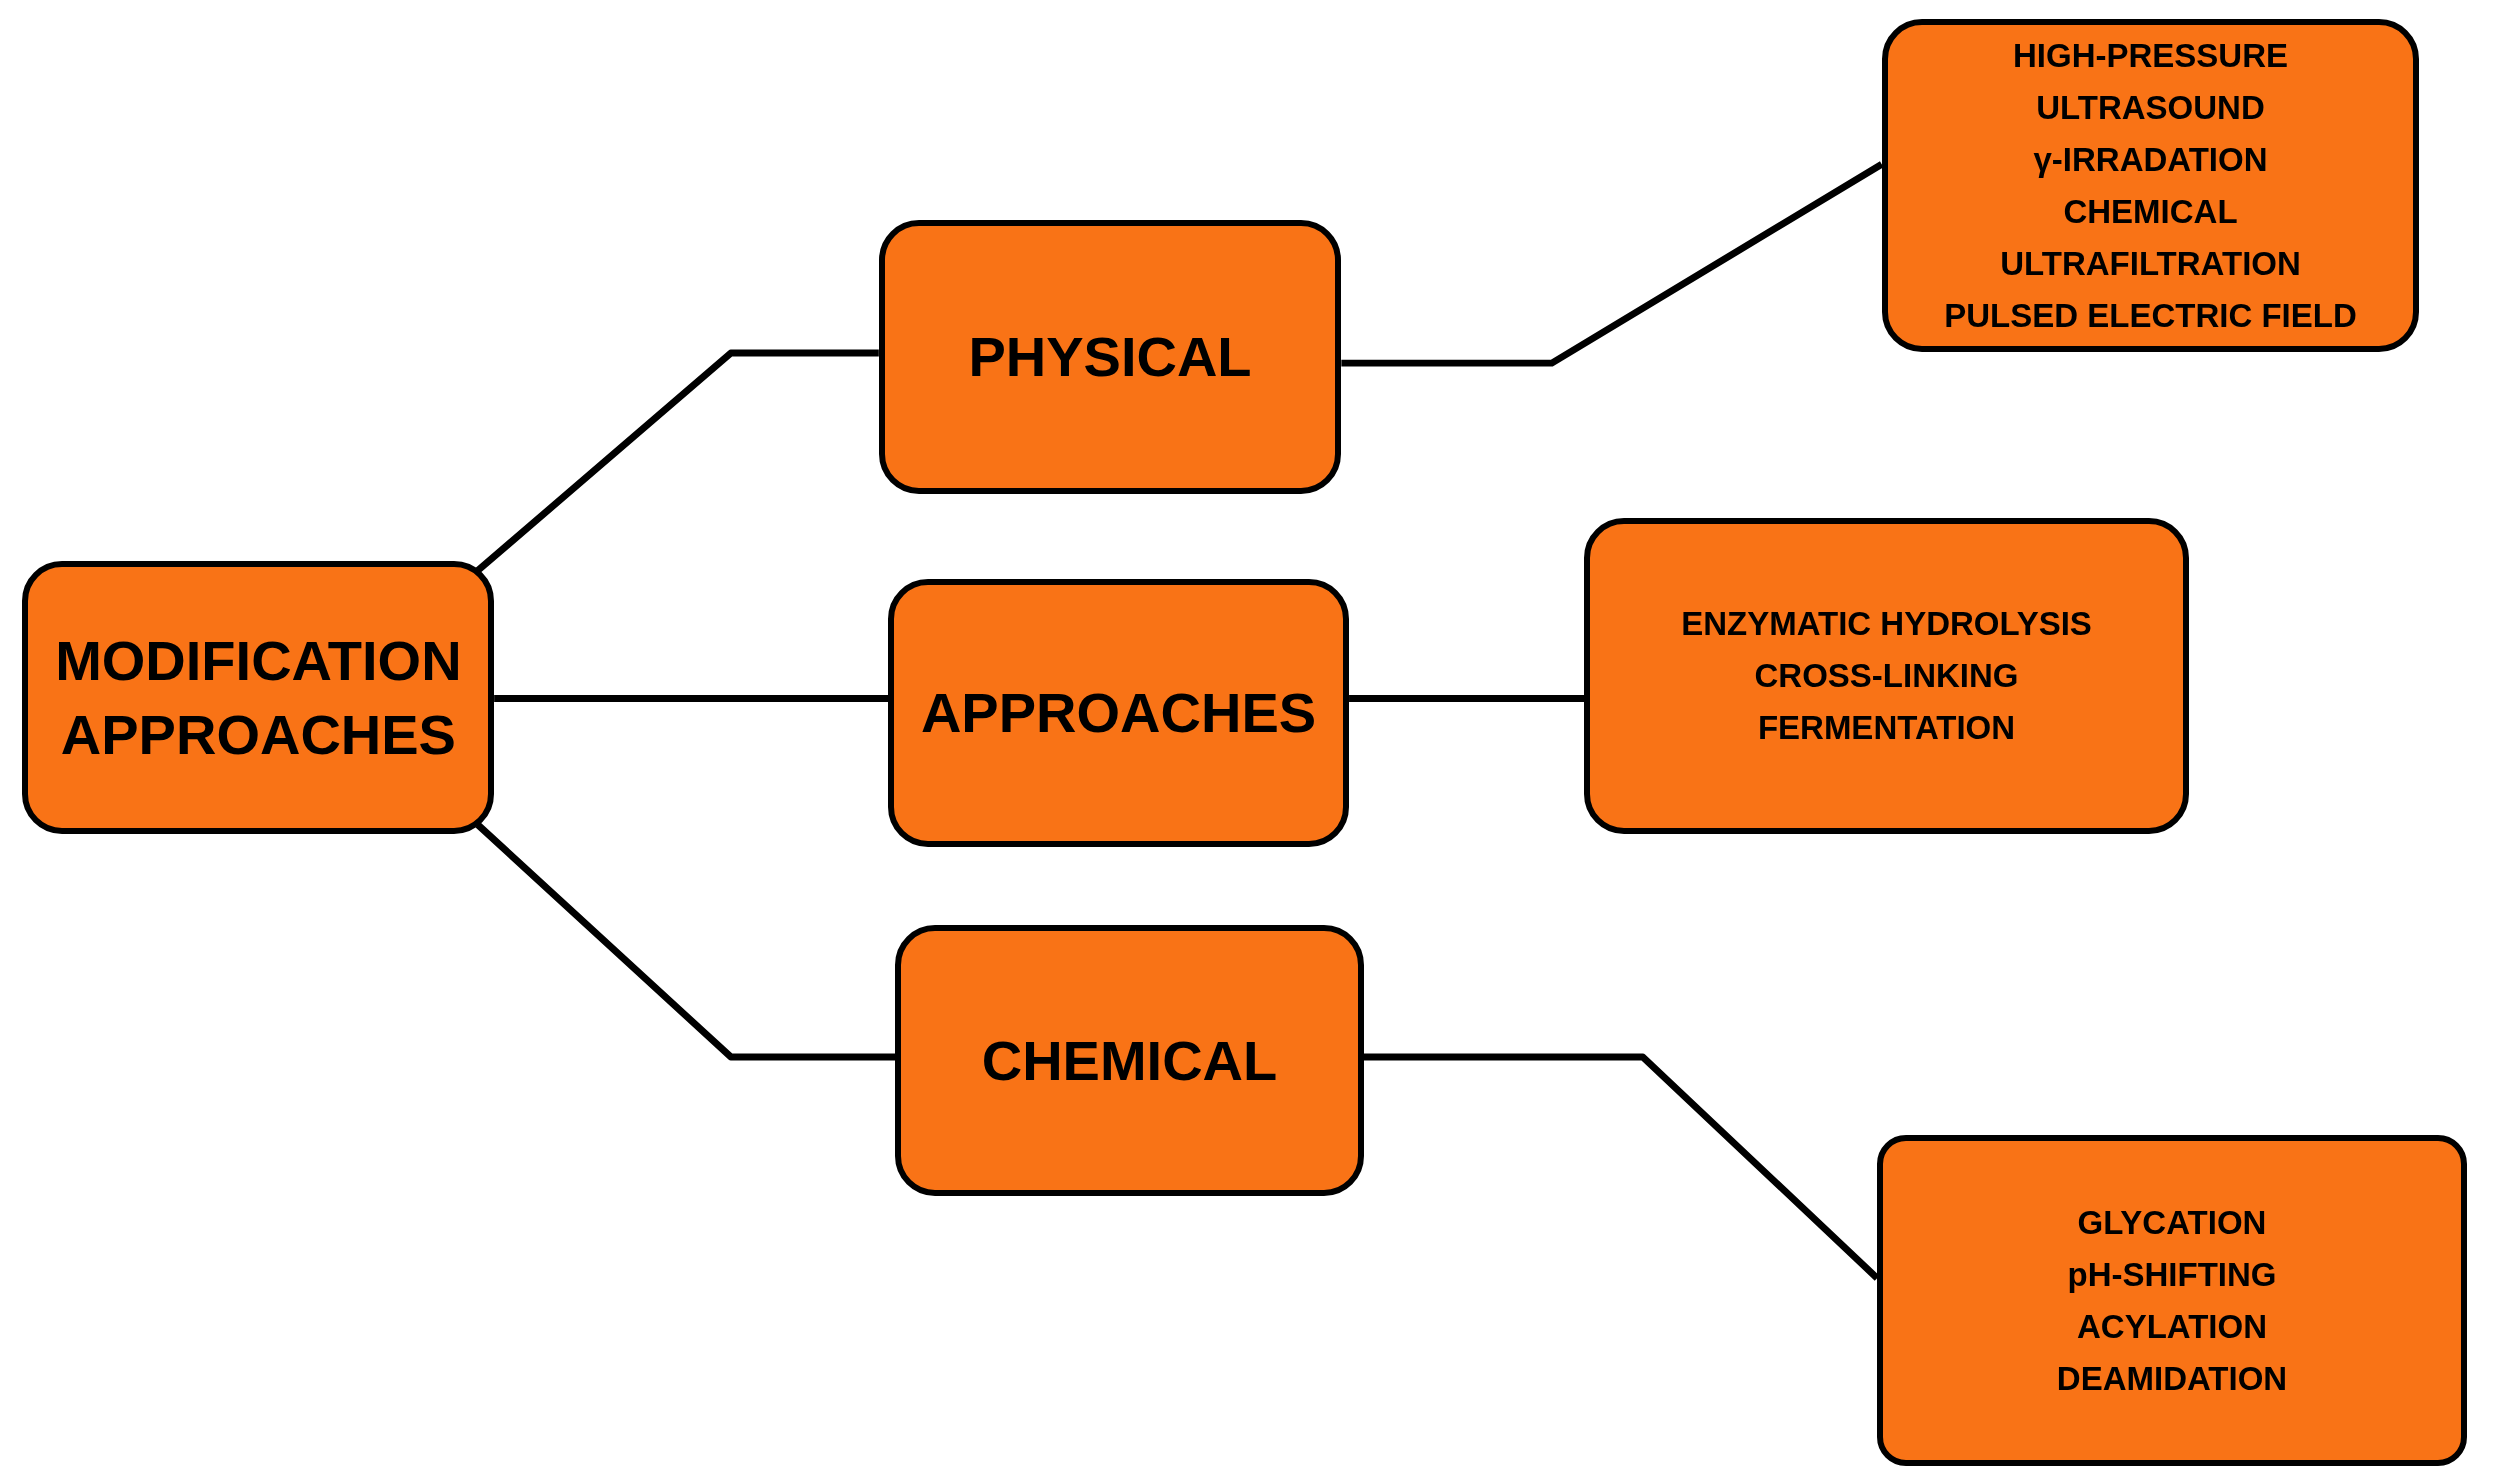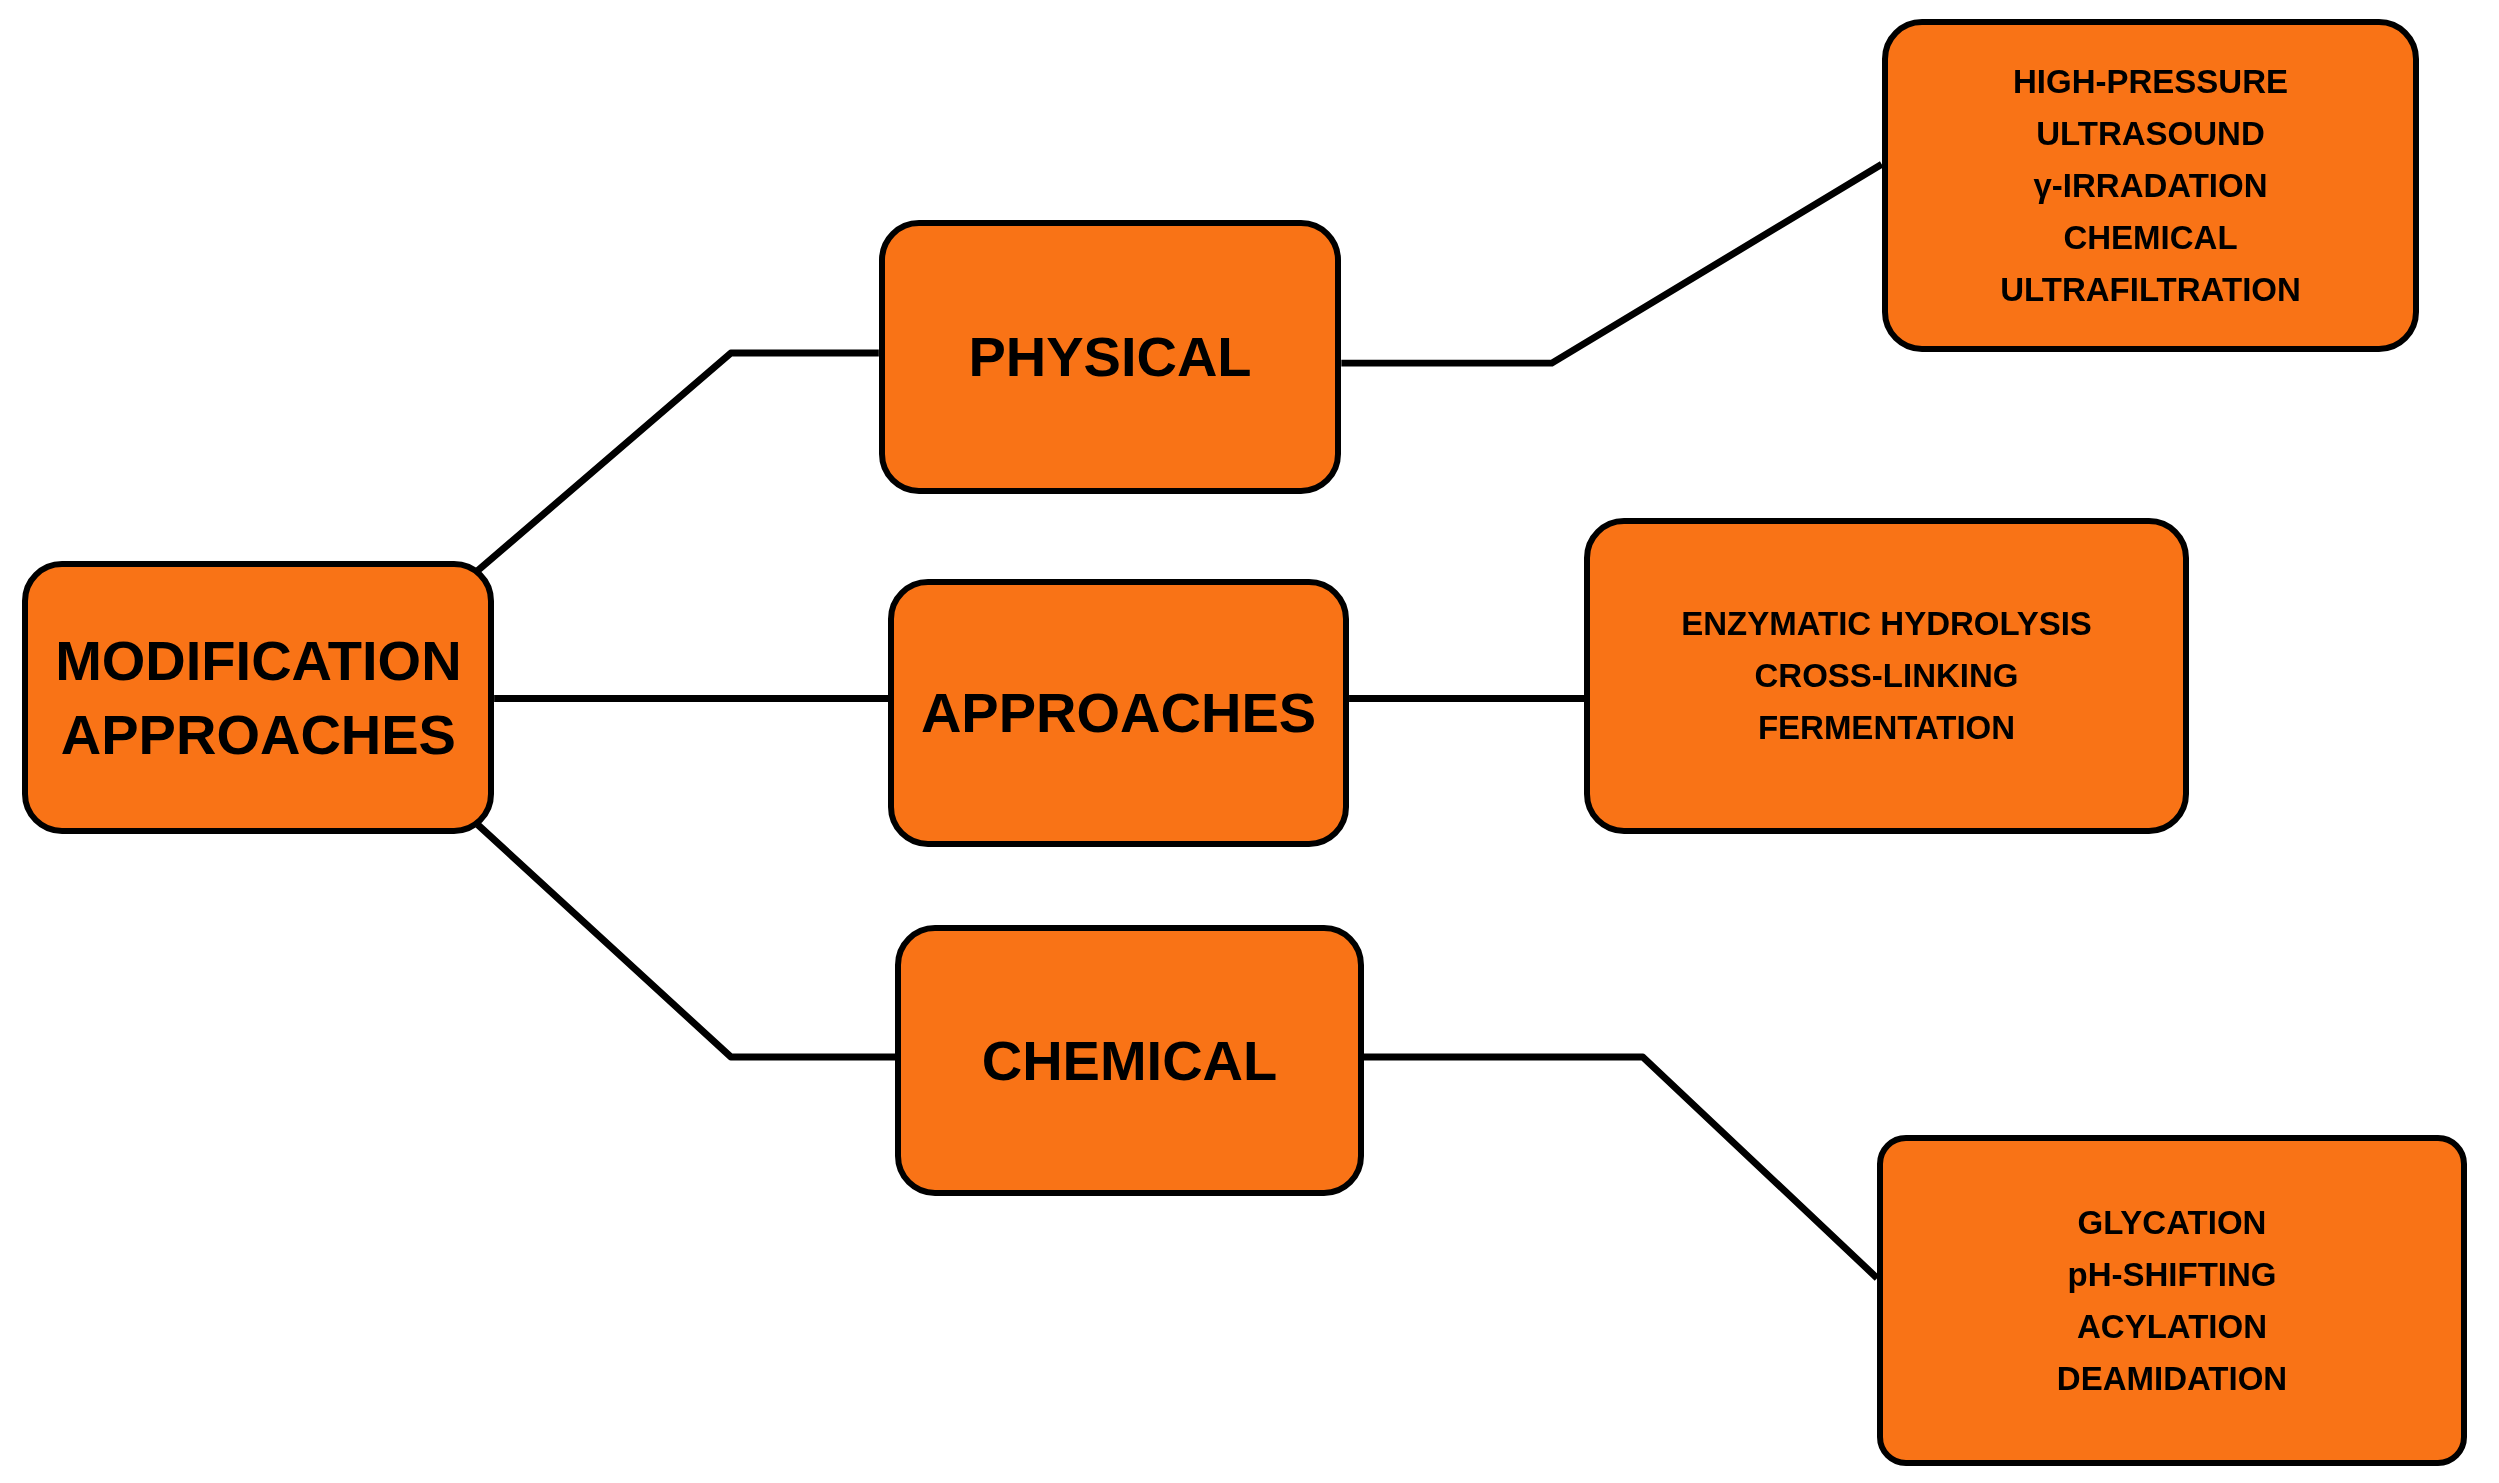--- a/index.html
+++ b/index.html
@@ -88,20 +88,21 @@
   <div class="node box-chemical">
     <span class="big-line">CHEMICAL</span>
   </div>
 
   <div class="node box-physical-methods">
     <span class="method-line">HIGH-PRESSURE</span>
     <span class="method-line">ULTRASOUND</span>
     <span class="method-line">γ-IRRADATION</span>
     <span class="method-line">CHEMICAL</span>
     <span class="method-line">ULTRAFILTRATION</span>
+    <span class="method-line">PULSED ELECTRIC FIELD</span>
   </div>
 
   <div class="node box-biological-methods">
     <span class="method-line">ENZYMATIC HYDROLYSIS</span>
     <span class="method-line">CROSS-LINKING</span>
     <span class="method-line">FERMENTATION</span>
   </div>
 
   <div class="node box-chemical-methods">
     <span class="method-line">GLYCATION</span>

